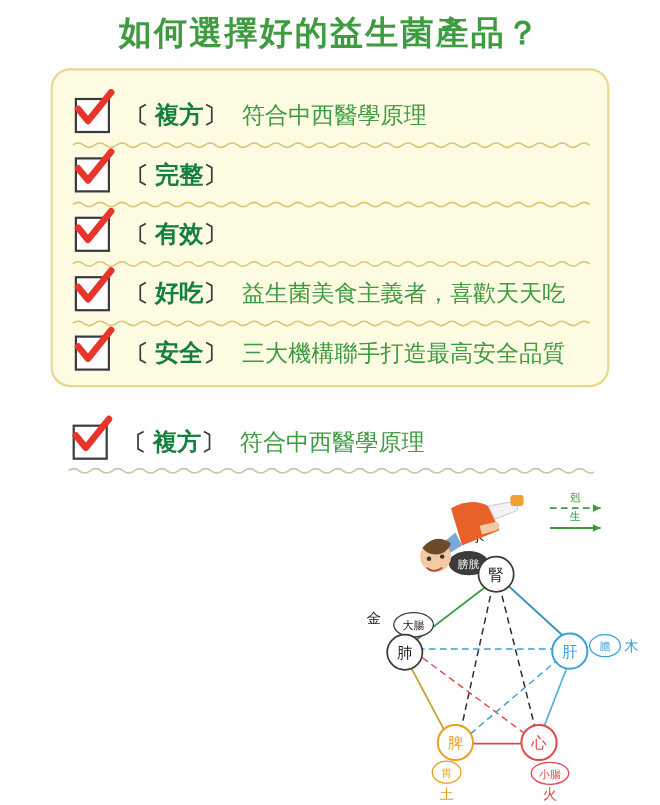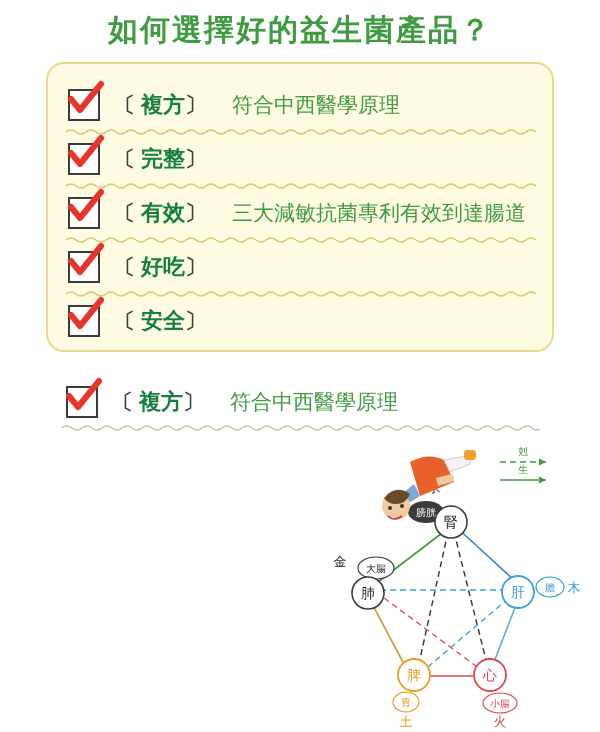--- a/index.html
+++ b/index.html
@@ -88,21 +88,21 @@
   }
   .key {
     font-size: 22px;
     font-weight: bold;
     color: #15803d;
     white-space: nowrap;
   }
   .desc {
     font-size: 21px;
     color: #3f9b40;
-    margin-left: 20px;
+    margin-left: 8px;
     white-space: nowrap;
   }
 
   
   .wave {
     position: absolute;
     left: 18px;
     width: 472px;
     height: 8px;
   }
@@ -209,43 +209,44 @@
 
     <div class="row">
       <div class="chk">
         <svg class="tick" viewBox="0 0 40 40">
           <path d="M6 20 L15 31 L36 5" fill="none" stroke="#e8342a" stroke-width="6" stroke-linecap="round" stroke-linejoin="round"></path>
         </svg>
       </div>
       <span class="bracket">〔</span>
       <span class="key">有效</span>
       <span class="bracket">〕</span>
-      <span class="desc">三大減敏抗菌專利有效到達腸道</span>
     </div>
 
     <div class="row">
       <div class="chk">
         <svg class="tick" viewBox="0 0 40 40">
           <path d="M6 20 L15 31 L36 5" fill="none" stroke="#e8342a" stroke-width="6" stroke-linecap="round" stroke-linejoin="round"></path>
         </svg>
       </div>
       <span class="bracket">〔</span>
       <span class="key">好吃</span>
       <span class="bracket">〕</span>
+      <span class="desc">益生菌美食主義者，喜歡天天吃</span>
     </div>
 
     <div class="row">
       <div class="chk">
         <svg class="tick" viewBox="0 0 40 40">
           <path d="M6 20 L15 31 L36 5" fill="none" stroke="#e8342a" stroke-width="6" stroke-linecap="round" stroke-linejoin="round"></path>
         </svg>
       </div>
       <span class="bracket">〔</span>
       <span class="key">安全</span>
       <span class="bracket">〕</span>
+      <span class="desc">三大機構聯手打造最高安全品質</span>
     </div>
 
     <svg class="wave w1" viewBox="0 0 472 8" preserveAspectRatio="none">
       <path d="M0 4 q 5 -4 10 0 t 10 0 t 10 0 t 10 0 t 10 0 t 10 0 t 10 0 t 10 0 t 10 0 t 10 0 t 10 0 t 10 0 t 10 0 t 10 0 t 10 0 t 10 0 t 10 0 t 10 0 t 10 0 t 10 0 t 10 0 t 10 0 t 10 0 t 10 0 t 10 0 t 10 0 t 10 0 t 10 0 t 10 0 t 10 0 t 10 0 t 10 0 t 10 0 t 10 0 t 10 0 t 10 0 t 10 0 t 10 0 t 10 0 t 10 0 t 10 0 t 10 0 t 10 0 t 10 0 t 10 0 t 10 0 t 10 0" fill="none" stroke="#d9c66f" stroke-width="1.4"></path>
     </svg>
     <svg class="wave w2" viewBox="0 0 472 8" preserveAspectRatio="none">
       <path d="M0 4 q 5 -4 10 0 t 10 0 t 10 0 t 10 0 t 10 0 t 10 0 t 10 0 t 10 0 t 10 0 t 10 0 t 10 0 t 10 0 t 10 0 t 10 0 t 10 0 t 10 0 t 10 0 t 10 0 t 10 0 t 10 0 t 10 0 t 10 0 t 10 0 t 10 0 t 10 0 t 10 0 t 10 0 t 10 0 t 10 0 t 10 0 t 10 0 t 10 0 t 10 0 t 10 0 t 10 0 t 10 0 t 10 0 t 10 0 t 10 0 t 10 0 t 10 0 t 10 0 t 10 0 t 10 0 t 10 0 t 10 0 t 10 0" fill="none" stroke="#d9c66f" stroke-width="1.4"></path>
     </svg>
     <svg class="wave w3" viewBox="0 0 472 8" preserveAspectRatio="none">
       <path d="M0 4 q 5 -4 10 0 t 10 0 t 10 0 t 10 0 t 10 0 t 10 0 t 10 0 t 10 0 t 10 0 t 10 0 t 10 0 t 10 0 t 10 0 t 10 0 t 10 0 t 10 0 t 10 0 t 10 0 t 10 0 t 10 0 t 10 0 t 10 0 t 10 0 t 10 0 t 10 0 t 10 0 t 10 0 t 10 0 t 10 0 t 10 0 t 10 0 t 10 0 t 10 0 t 10 0 t 10 0 t 10 0 t 10 0 t 10 0 t 10 0 t 10 0 t 10 0 t 10 0 t 10 0 t 10 0 t 10 0 t 10 0 t 10 0" fill="none" stroke="#d9c66f" stroke-width="1.4"></path>

